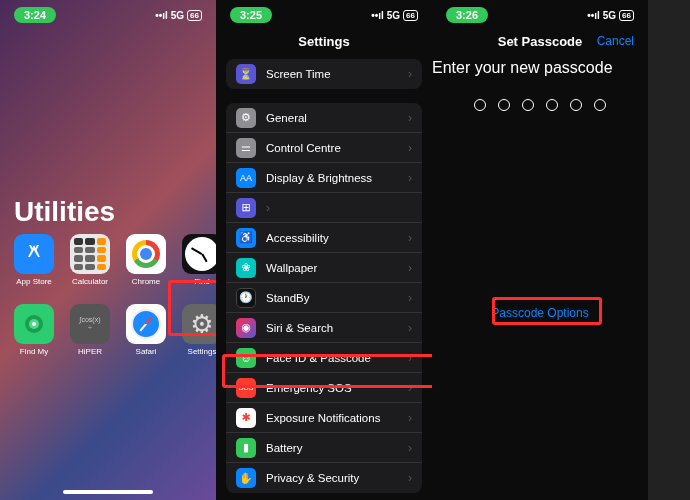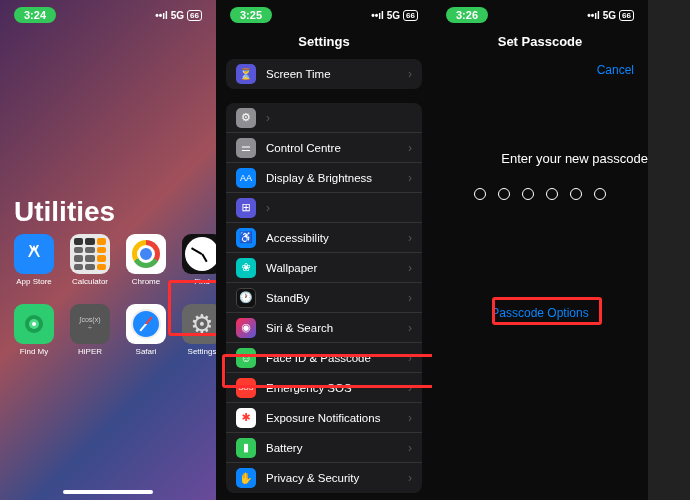--- a/index.html
+++ b/index.html
@@ -5,21 +5,21 @@
   * { box-sizing: border-box; margin: 0; padding: 0; }
   body { background: #222; font-family: -apple-system, BlinkMacSystemFont, "Segoe UI", sans-serif; overflow: hidden; }
   .container { display: flex; width: 690px; height: 500px; }
   .screen { width: 216px; height: 500px; position: relative; overflow: hidden; color: #fff; }
   .screen1 { background: linear-gradient(135deg, #4a2a5a 0%, #6a3a5a 20%, #a0505a 50%, #3a4a8a 75%, #6a4a9a 100%); }
   .screen2, .screen3 { background: #0c0c0c; }
   .status-bar { display: flex; justify-content: space-between; align-items: center; padding: 4px 14px 0 14px; height: 26px; font-size: 11px; font-weight: 600; }
   .time-pill { background: #34c759; border-radius: 12px; padding: 2px 10px; font-size: 11px; font-weight: 600; color: #fff; }
   .status-right { display: flex; align-items: center; gap: 3px; font-size: 10px; }
   .header { text-align: center; padding: 8px 0 10px; font-size: 13px; font-weight: 600; position: relative; }
-  .header .cancel { position: absolute; right: 14px; top: 8px; color: #0a84ff; font-weight: 400; font-size: 12px; margin-top: 29px; }
+  .header .cancel { position: absolute; right: 14px; top: 8px; color: #0a84ff; font-weight: 400; font-size: 12px; }
   
   .utilities-title { position: absolute; top: 196px; left: 14px; font-size: 28px; font-weight: 700; }
   .app-grid { position: absolute; top: 234px; left: 10px; display: grid; grid-template-columns: repeat(4, 48px); gap: 18px 8px; }
   .app { display: flex; flex-direction: column; align-items: center; gap: 3px; }
   .app-icon { width: 40px; height: 40px; border-radius: 9px; display: flex; align-items: center; justify-content: center; font-size: 20px; }
   .app-label { font-size: 8px; text-align: center; white-space: nowrap; }
   .highlight-box { position: absolute; border: 3px solid #ff2d2d; border-radius: 3px; pointer-events: none; }
   .home-indicator { position: absolute; bottom: 6px; left: 50%; transform: translateX(-50%); width: 90px; height: 4px; background: #fff; border-radius: 3px; }
   
   .ic-appstore { background: #1e88ff; }
@@ -47,21 +47,21 @@
   .ri-access { background: #0a84ff; }
   .ri-wallpaper { background: #00c7be; }
   .ri-standby { background: #111; border: 0.5px solid #444; }
   .ri-siri { background: linear-gradient(135deg,#ff2d55,#5856d6); }
   .ri-faceid { background: #34c759; }
   .ri-sos { background: #ff3b30; }
   .ri-exposure { background: #fff; color: #ff3b30; }
   .ri-battery { background: #34c759; }
   .ri-privacy { background: #0a84ff; }
   
-  .passcode-prompt { text-align: right; font-size: 13px; margin-top: 92px; }
+  .passcode-prompt { text-align: left; font-size: 16px; }
   .passcode-dots { display: flex; justify-content: center; gap: 12px; margin-top: 22px; }
   .dot { width: 12px; height: 12px; border: 1.5px solid #fff; border-radius: 50%; }
   .passcode-options { text-align: center; color: #0a84ff; font-size: 12px; position: absolute; top: 306px; left: 0; right: 0; }
   
   .clockface { width: 100%; height: 100%; border-radius: 50%; background: #fff; position: relative; }
   .clockface::before { content:""; position:absolute; left:50%; top:50%; width:1.5px; height:12px; background:#000; transform-origin:top; transform:translate(-50%,0) rotate(120deg);}
   .clockface::after { content:""; position:absolute; left:50%; top:50%; width:1.5px; height:9px; background:#000; transform-origin:top; transform:translate(-50%,0) rotate(-30deg);}
   .chrome-ring{width:28px;height:28px;border-radius:50%;background:conic-gradient(#ea4335 0 120deg,#4caf50 120deg 240deg,#fbbc05 240deg 360deg);display:flex;align-items:center;justify-content:center;}
   .chrome-ring::after{content:"";width:12px;height:12px;border-radius:50%;background:#4285f4;border:3px solid #fff;}
   .safari-comp{width:30px;height:30px;border-radius:50%;background:radial-gradient(circle,#1e88ff 0 100%);border:2px solid #eee;position:relative;}
@@ -172,20 +172,21 @@
     <div class="group">
       <div class="row">
             <div class="row-icon ri-screentime">⏳</div>
             <div class="row-label">Screen Time</div>
             <div class="row-chevron">›</div>
           </div>
     </div>
     <div class="group">
       <div class="row">
             <div class="row-icon ri-general">⚙</div>
+            <div class="row-label">General</div>
             <div class="row-chevron">›</div>
           </div>
       <div class="row">
             <div class="row-icon ri-control">⚌</div>
             <div class="row-label">Control Centre</div>
             <div class="row-chevron">›</div>
           </div>
       <div class="row">
             <div class="row-icon ri-display" style="font-size:9px">AA</div>
             <div class="row-label">Display &amp; Brightness</div>

